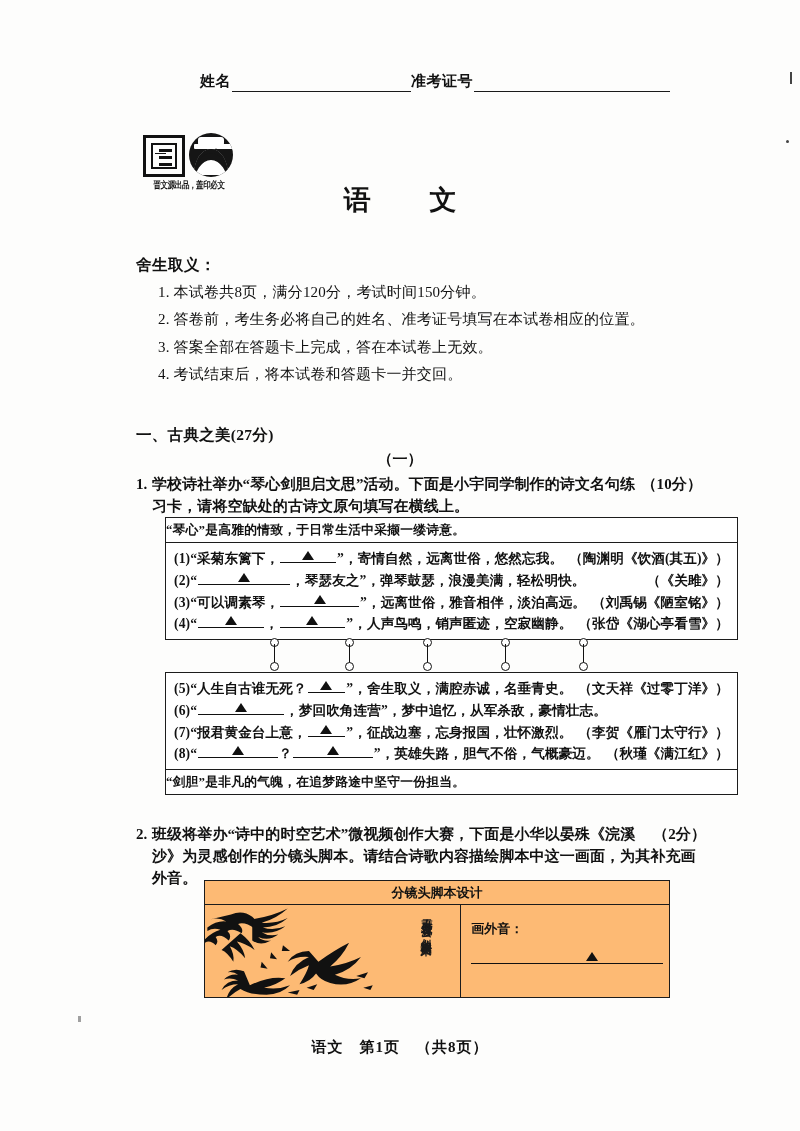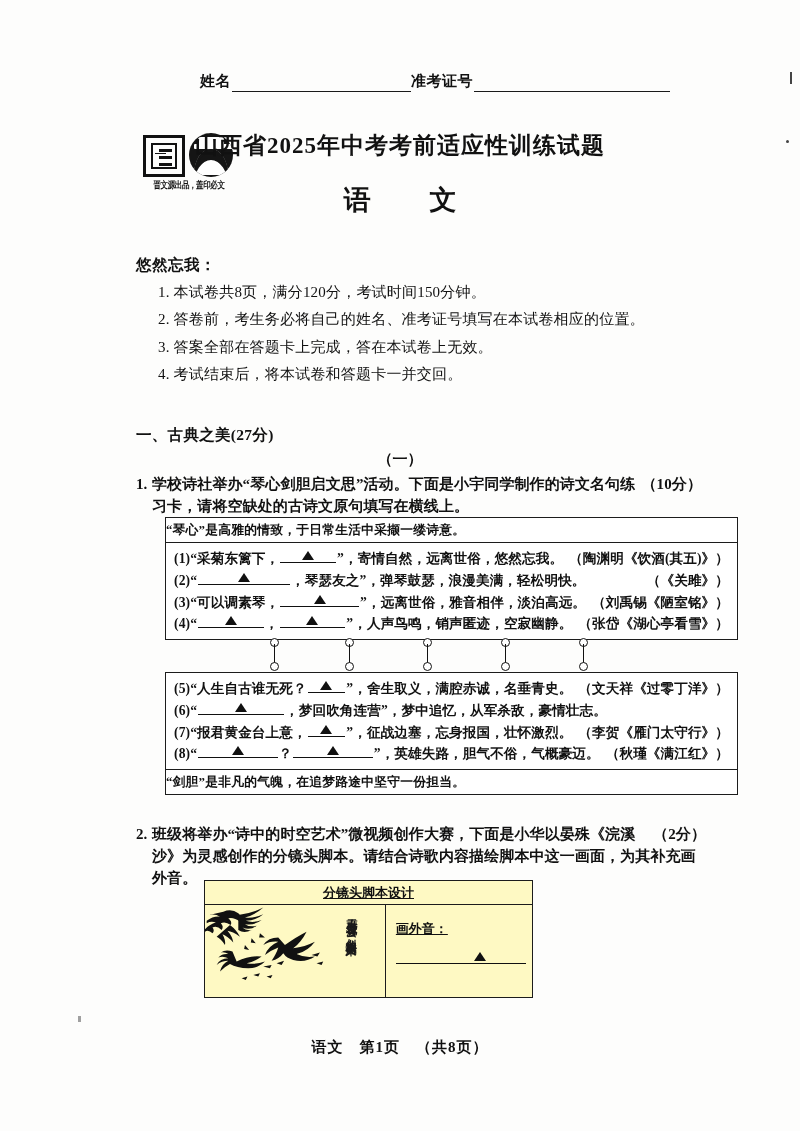--- a/index.html
+++ b/index.html
@@ -300,25 +300,24 @@
   }
   .q2 .num { float: left; width: 16px; }
   .q2 .body { margin-left: 16px; }
   .q2 .pts { float: right; }
 
   
   .sb {
     position: absolute;
     left: 204px;
     top: 880px;
-    width: 329px;
+    width: 466px;
     box-sizing: border-box;
     border: 1.6px solid #1c1c1c;
-    background: #fef9c3;
-    text-decoration: underline;
+    background: #fdba74;
   }
   .sb-head {
     text-align: center;
     font-size: 13px;
     font-weight: bold;
     padding: 3px 0 2px;
     border-bottom: 1.6px solid #1c1c1c;
   }
   .sb-body { display: flex; height: 92px; }
   .sb-left {
@@ -397,25 +396,24 @@
     <span class="lbl">准考证号</span>
     <span class="rule b"></span>
   </div>
 
   <div class="logo">
     <div class="seal"></div>
     <div class="orb"></div>
     <div class="tag">晋文源出品，盖印必文</div>
   </div>
 
-  <div class="doc-title">山西省2025年中考考前适应性训练试题</div>
   <div class="doc-subject">语    文</div>
 
   <div class="notice">
-    <div class="notice-title">悠然忘我：</div>
+    <div class="notice-title">舍生取义：</div>
     <div class="notice-item">1. 本试卷共8页，满分120分，考试时间150分钟。</div>
     <div class="notice-item">2. 答卷前，考生务必将自己的姓名、准考证号填写在本试卷相应的位置。</div>
     <div class="notice-item">3. 答案全部在答题卡上完成，答在本试卷上无效。</div>
     <div class="notice-item">4. 考试结束后，将本试卷和答题卡一并交回。</div>
   </div>
 
   <div class="sec-title">一、古典之美(27分)</div>
   <div class="sub-label">（一）</div>
 
   <div class="q1">

